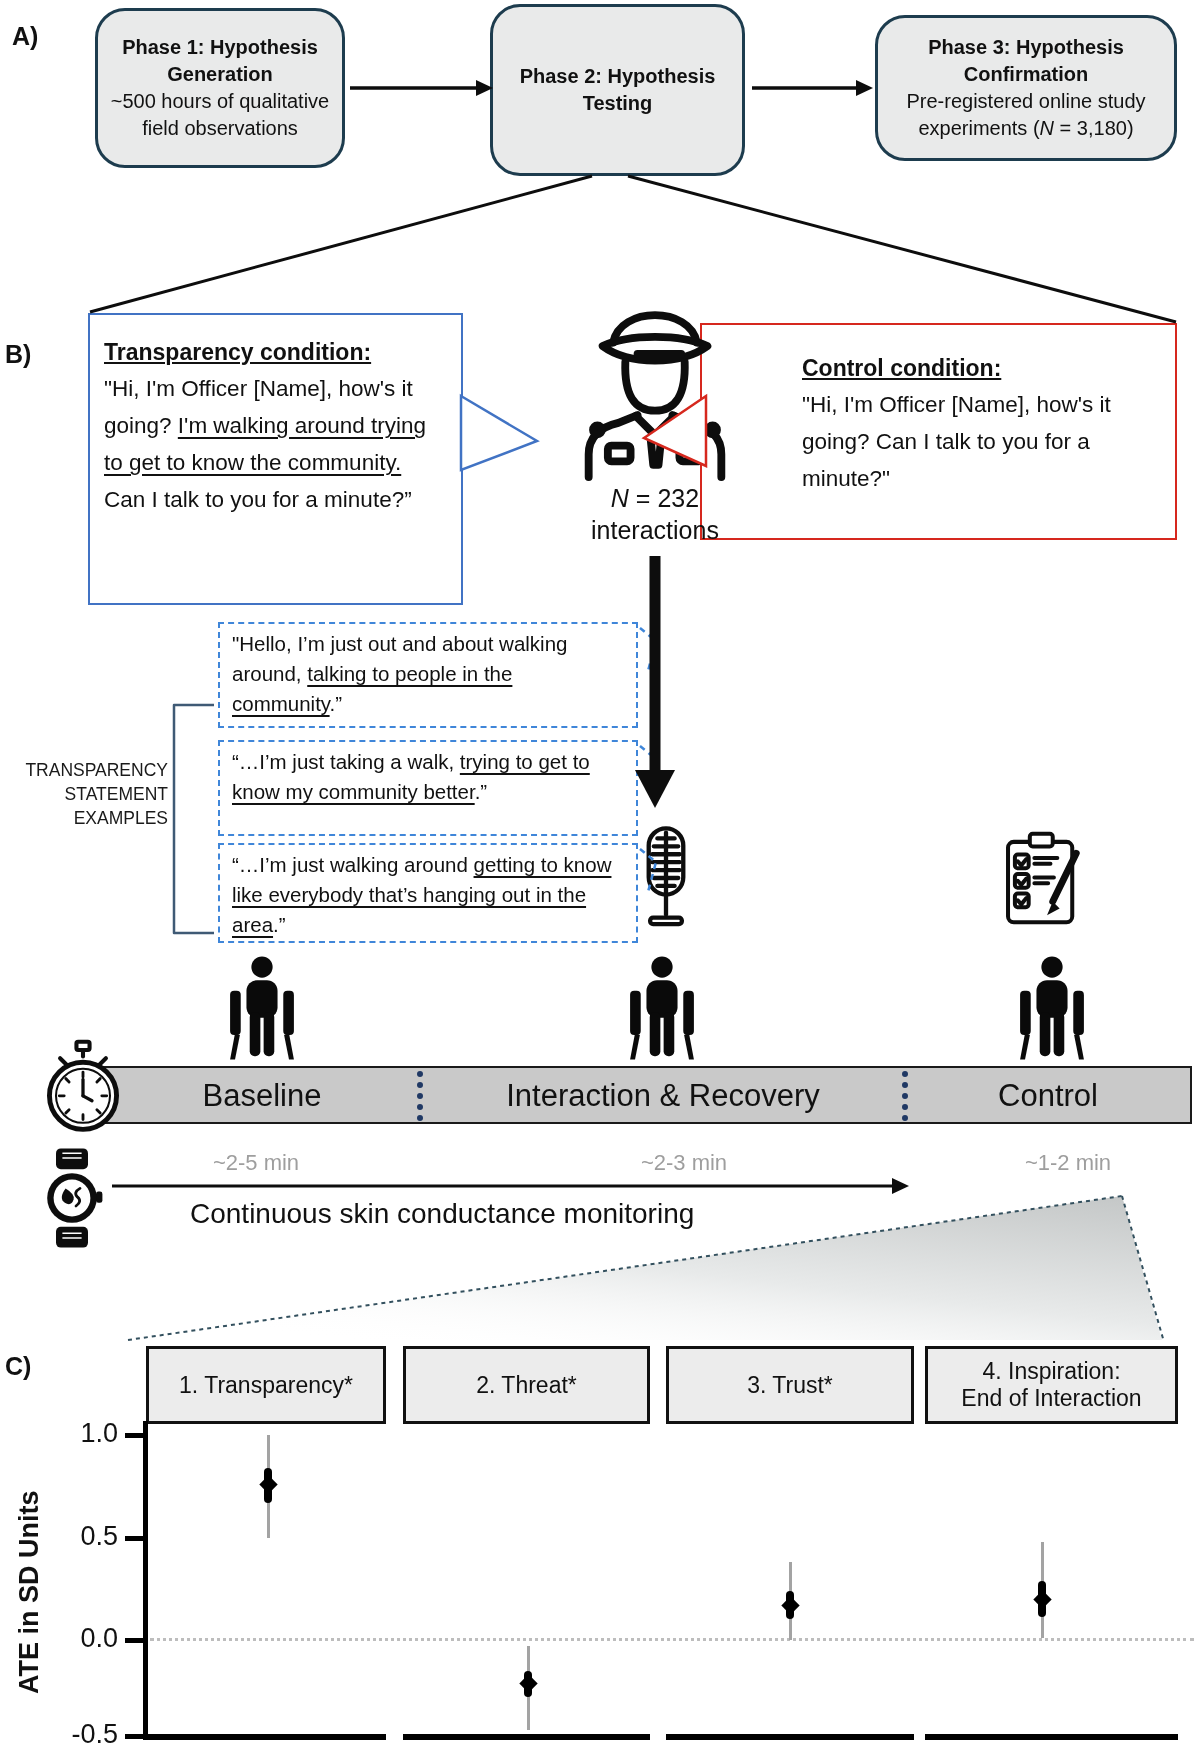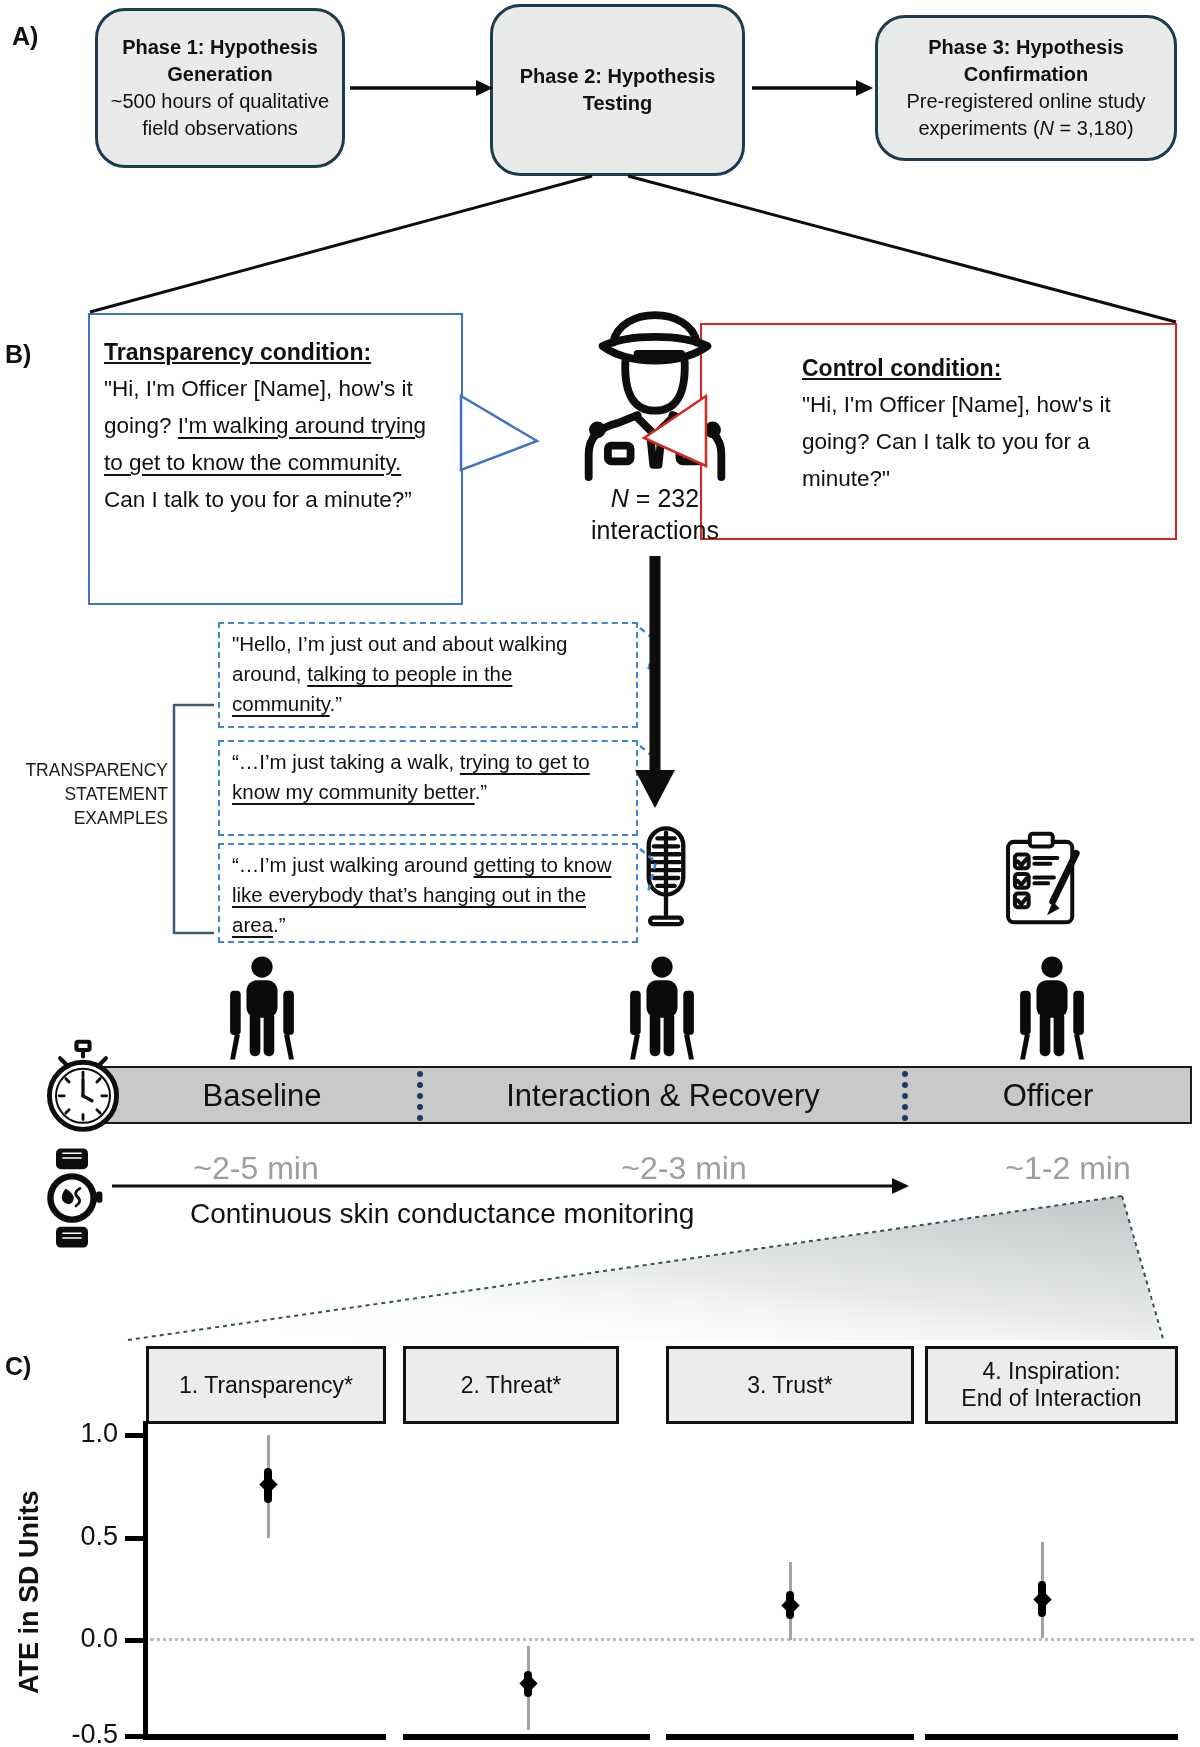--- a/index.html
+++ b/index.html
@@ -23,21 +23,21 @@
   
   .example-box{position:absolute;left:218px;width:420px;border:2.5px dashed #3f86d9;background:#fff;
                box-sizing:border-box;padding:5px 12px;font-size:20.5px;line-height:30px;}
   #examples-label{position:absolute;left:8px;top:758px;width:160px;text-align:right;
                   font-size:17.5px;line-height:24px;white-space:pre-line;color:#1a1a1a;}
   
   #timeline-bar{position:absolute;left:70px;top:1066px;width:1122px;height:58px;background:#c9c9c9;
                 border:2px solid #1a1a1a;box-sizing:border-box;}
   .bar-label{position:absolute;top:1078px;font-size:31px;text-align:center;transform:translateX(-50%);}
   .bar-sep{position:absolute;top:1071px;height:50px;width:0;border-left:6px dotted #1f3864;}
-  .duration{position:absolute;top:1150px;font-size:32px;color:#9e9e9e;text-align:center;transform:translateX(-50%);}
+  .duration{position:absolute;top:1150px;font-size:22px;color:#9e9e9e;text-align:center;transform:translateX(-50%);}
   #monitoring-label{position:absolute;left:190px;top:1198px;font-size:28px;}
   
   .facet-box{position:absolute;top:1346px;height:78px;background:#ececec;border:3px solid #111;
              box-sizing:border-box;display:flex;align-items:center;justify-content:center;
              text-align:center;font-size:23px;line-height:27px;white-space:pre-line;}
   #ylabel{position:absolute;left:14px;top:1462px;height:260px;writing-mode:vertical-rl;
           transform:rotate(180deg);text-align:center;font-size:27px;font-weight:bold;}
   .icon{position:absolute;}
   svg{display:block;}
   #overlay{position:absolute;left:0;top:0;z-index:6;pointer-events:none;}
@@ -180,21 +180,21 @@
       <path d="M88,96 l6,32 h-6 l-6,-30 z"></path>
     </g>
   </svg>
 </div>
 
 <div id="timeline-bar"></div>
 <div class="bar-sep" style="left:417px;"></div>
 <div class="bar-sep" style="left:902px;"></div>
 <div class="bar-label" style="left:262px;">Baseline</div>
 <div class="bar-label" style="left:663px;">Interaction &amp; Recovery</div>
-<div class="bar-label" style="left:1048px;">Officer</div>
+<div class="bar-label" style="left:1048px;">Control</div>
 <div class="duration" style="left:256px;">~2-5 min</div>
 <div class="duration" style="left:684px;">~2-3 min</div>
 <div class="duration" style="left:1068px;">~1-2 min</div>
 <div id="monitoring-label">Continuous skin conductance monitoring</div>
 
 <div class="icon" style="left:38px;top:1038px;width:90px;height:96px;">
   <svg width="90" height="96" viewBox="0 0 110 116">
     <g stroke="#0d0d0d" fill="#fff" stroke-linecap="round">
       <rect x="47" y="4" width="16" height="10" rx="2" stroke-width="5"></rect>
       <path d="M55,14 V22" stroke-width="5"></path>
@@ -222,21 +222,21 @@
     <circle cx="40" cy="62" r="23" fill="#fff"></circle>
     <path d="M32,50 q-9,12 -1,18 q8,5 11,-4 q2,-7 -10,-14 z" fill="#0d0d0d"></path>
     <path d="M50,50 q-9,5 -3,11 q6,5 -2,11" stroke="#0d0d0d" stroke-width="3.5" fill="none" stroke-linecap="round"></path>
     <path d="M28,6 h24 M28,12 h24 M28,106 h24 M28,112 h24" stroke="#fff" stroke-width="2"></path>
   </svg>
 </div>
 
 <div class="panel-label" style="left:5px;top:1352px;">C)</div>
 
 <div class="facet-box" style="left:146px;width:240px;">1. Transparency*</div>
-<div class="facet-box" style="left:403px;width:216px;">2. Threat*</div>
+<div class="facet-box" style="left:403px;width:247px;">2. Threat*</div>
 <div class="facet-box" style="left:666px;width:248px;">3. Trust*</div>
 <div class="facet-box" style="left:925px;width:253px;">4. Inspiration:
 End of Interaction</div>
 
 <div id="ylabel">ATE in SD Units</div>
 
 <div id="chart-layer">
       <div style="position: absolute; left: 143px; top: 1421px; width: 5px; height: 319px; background: rgb(0, 0, 0);"></div>
       <div style="position: absolute; left: 125px; top: 1433px; width: 19px; height: 5px; background: rgb(0, 0, 0);"></div>
       <div style="position: absolute; left: 48px; top: 1418px; width: 70px; text-align: right; font-size: 27px;">1.0</div>

